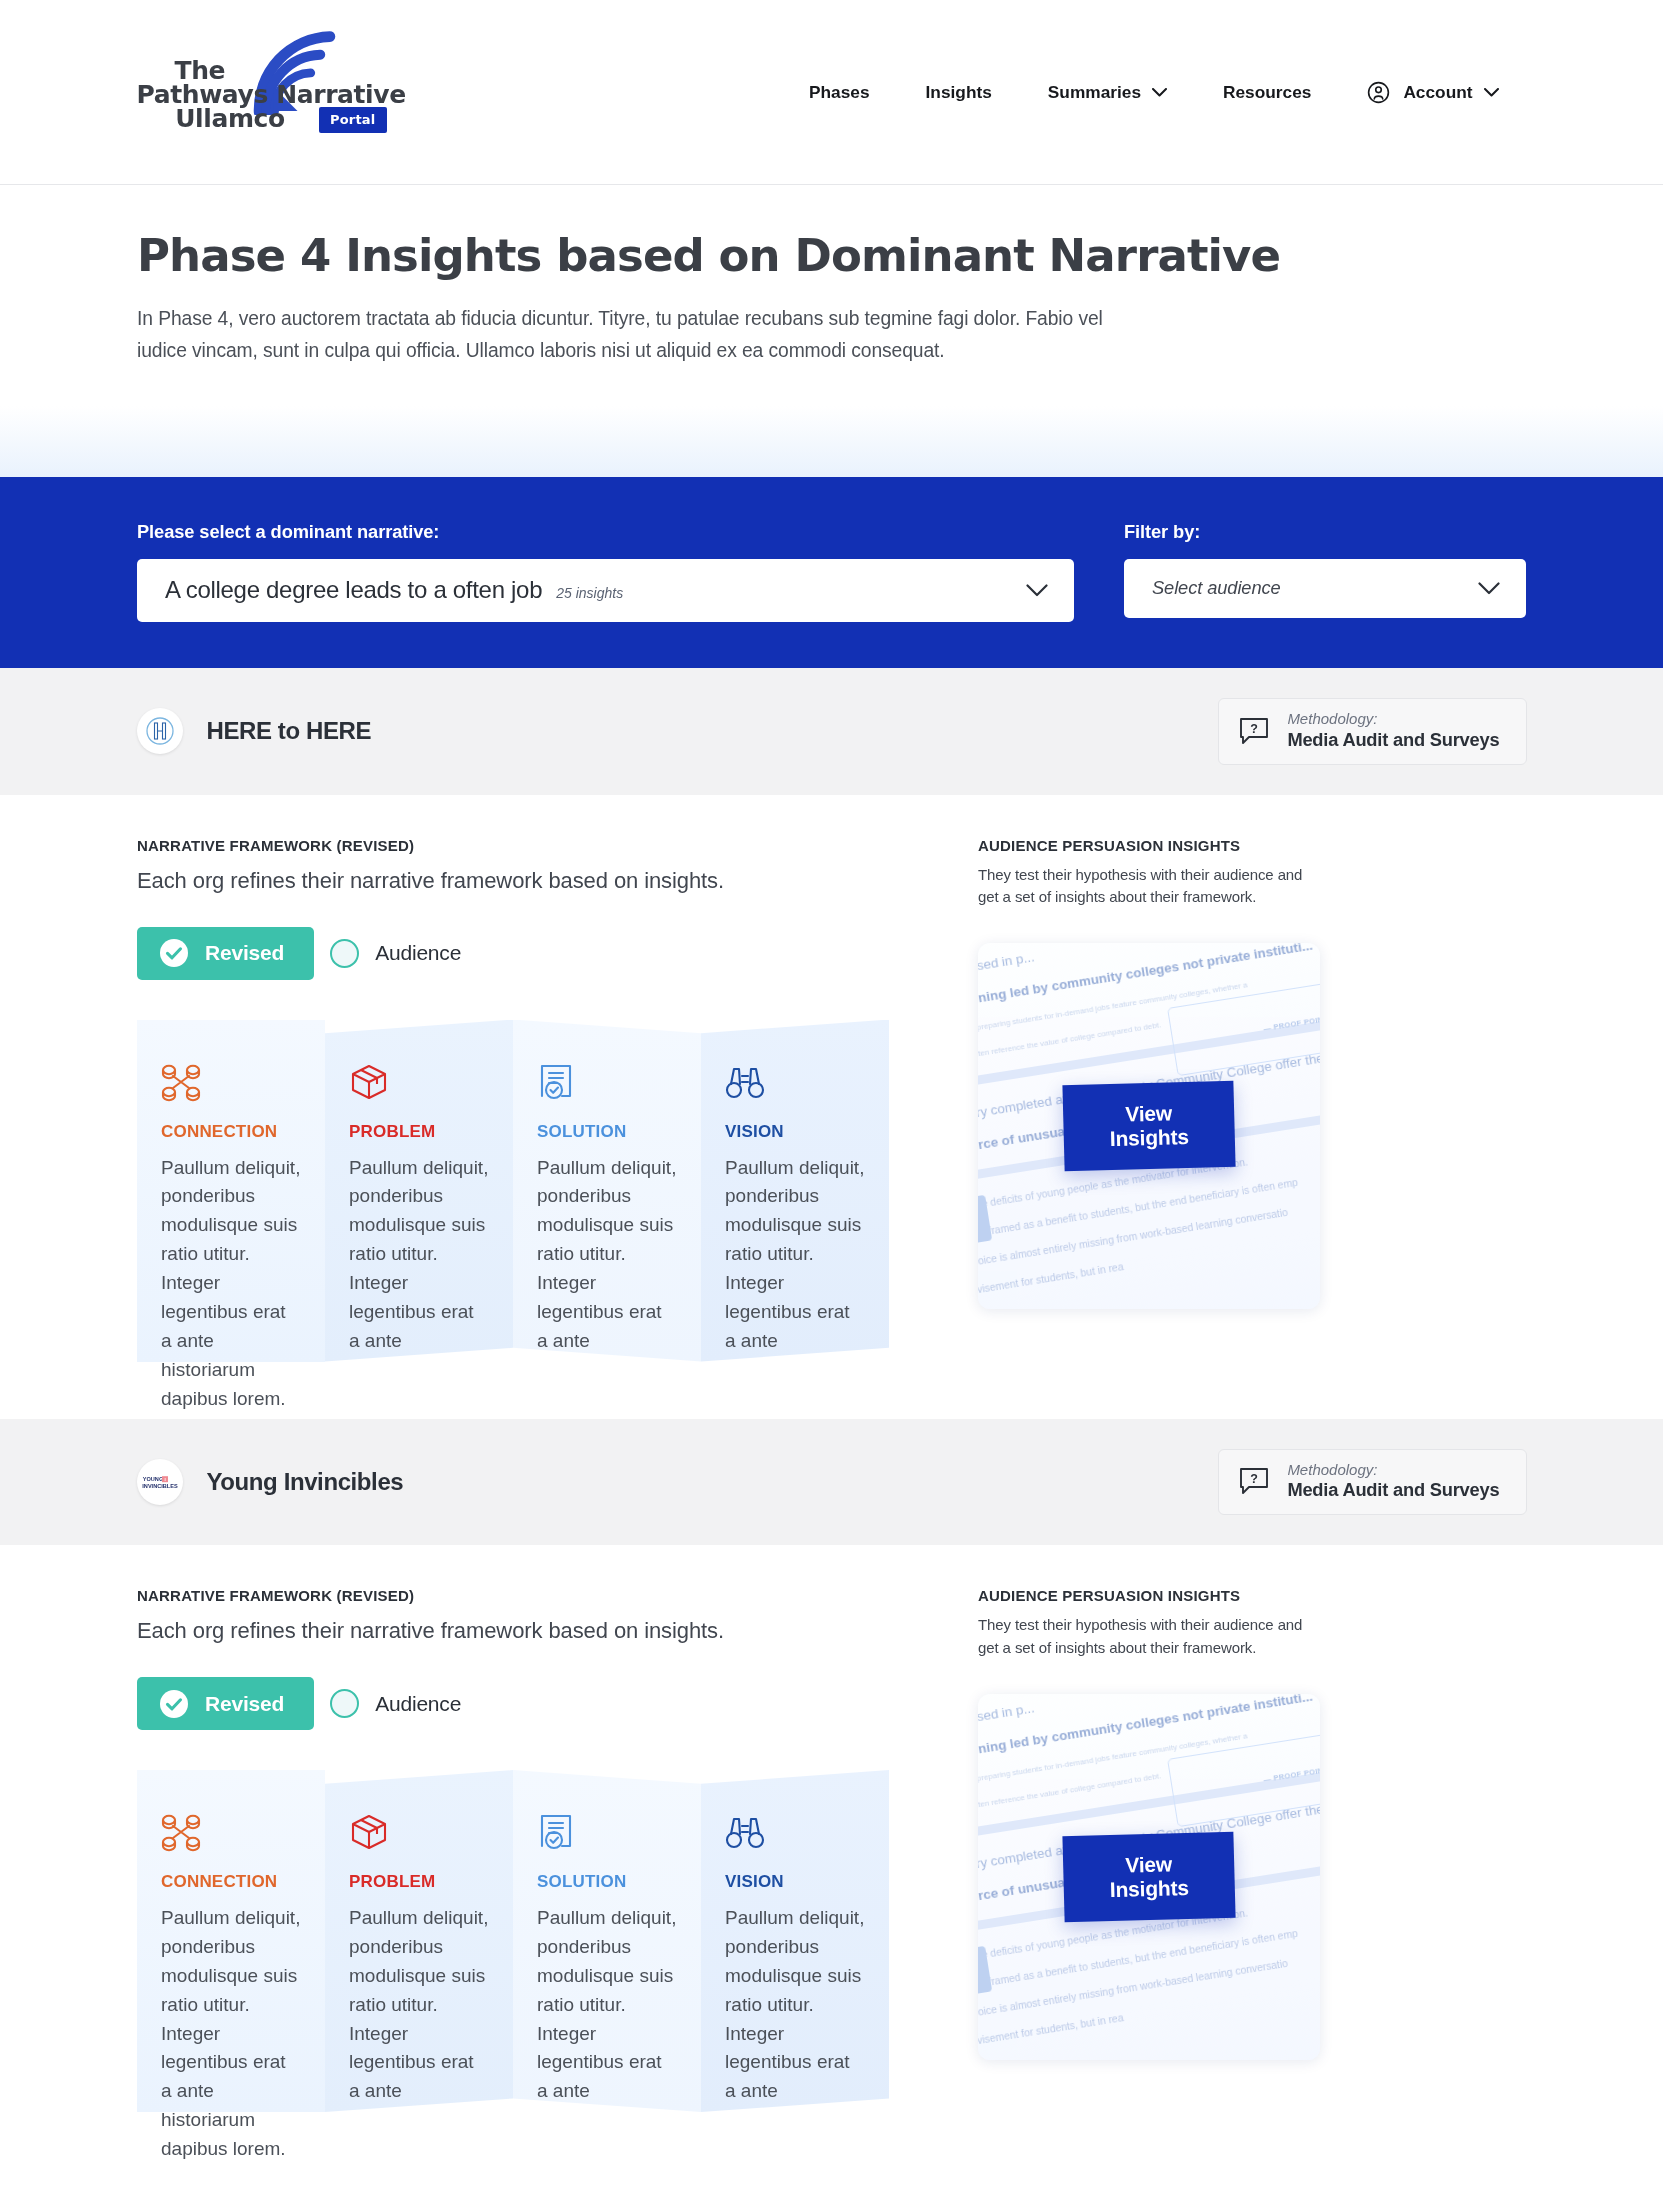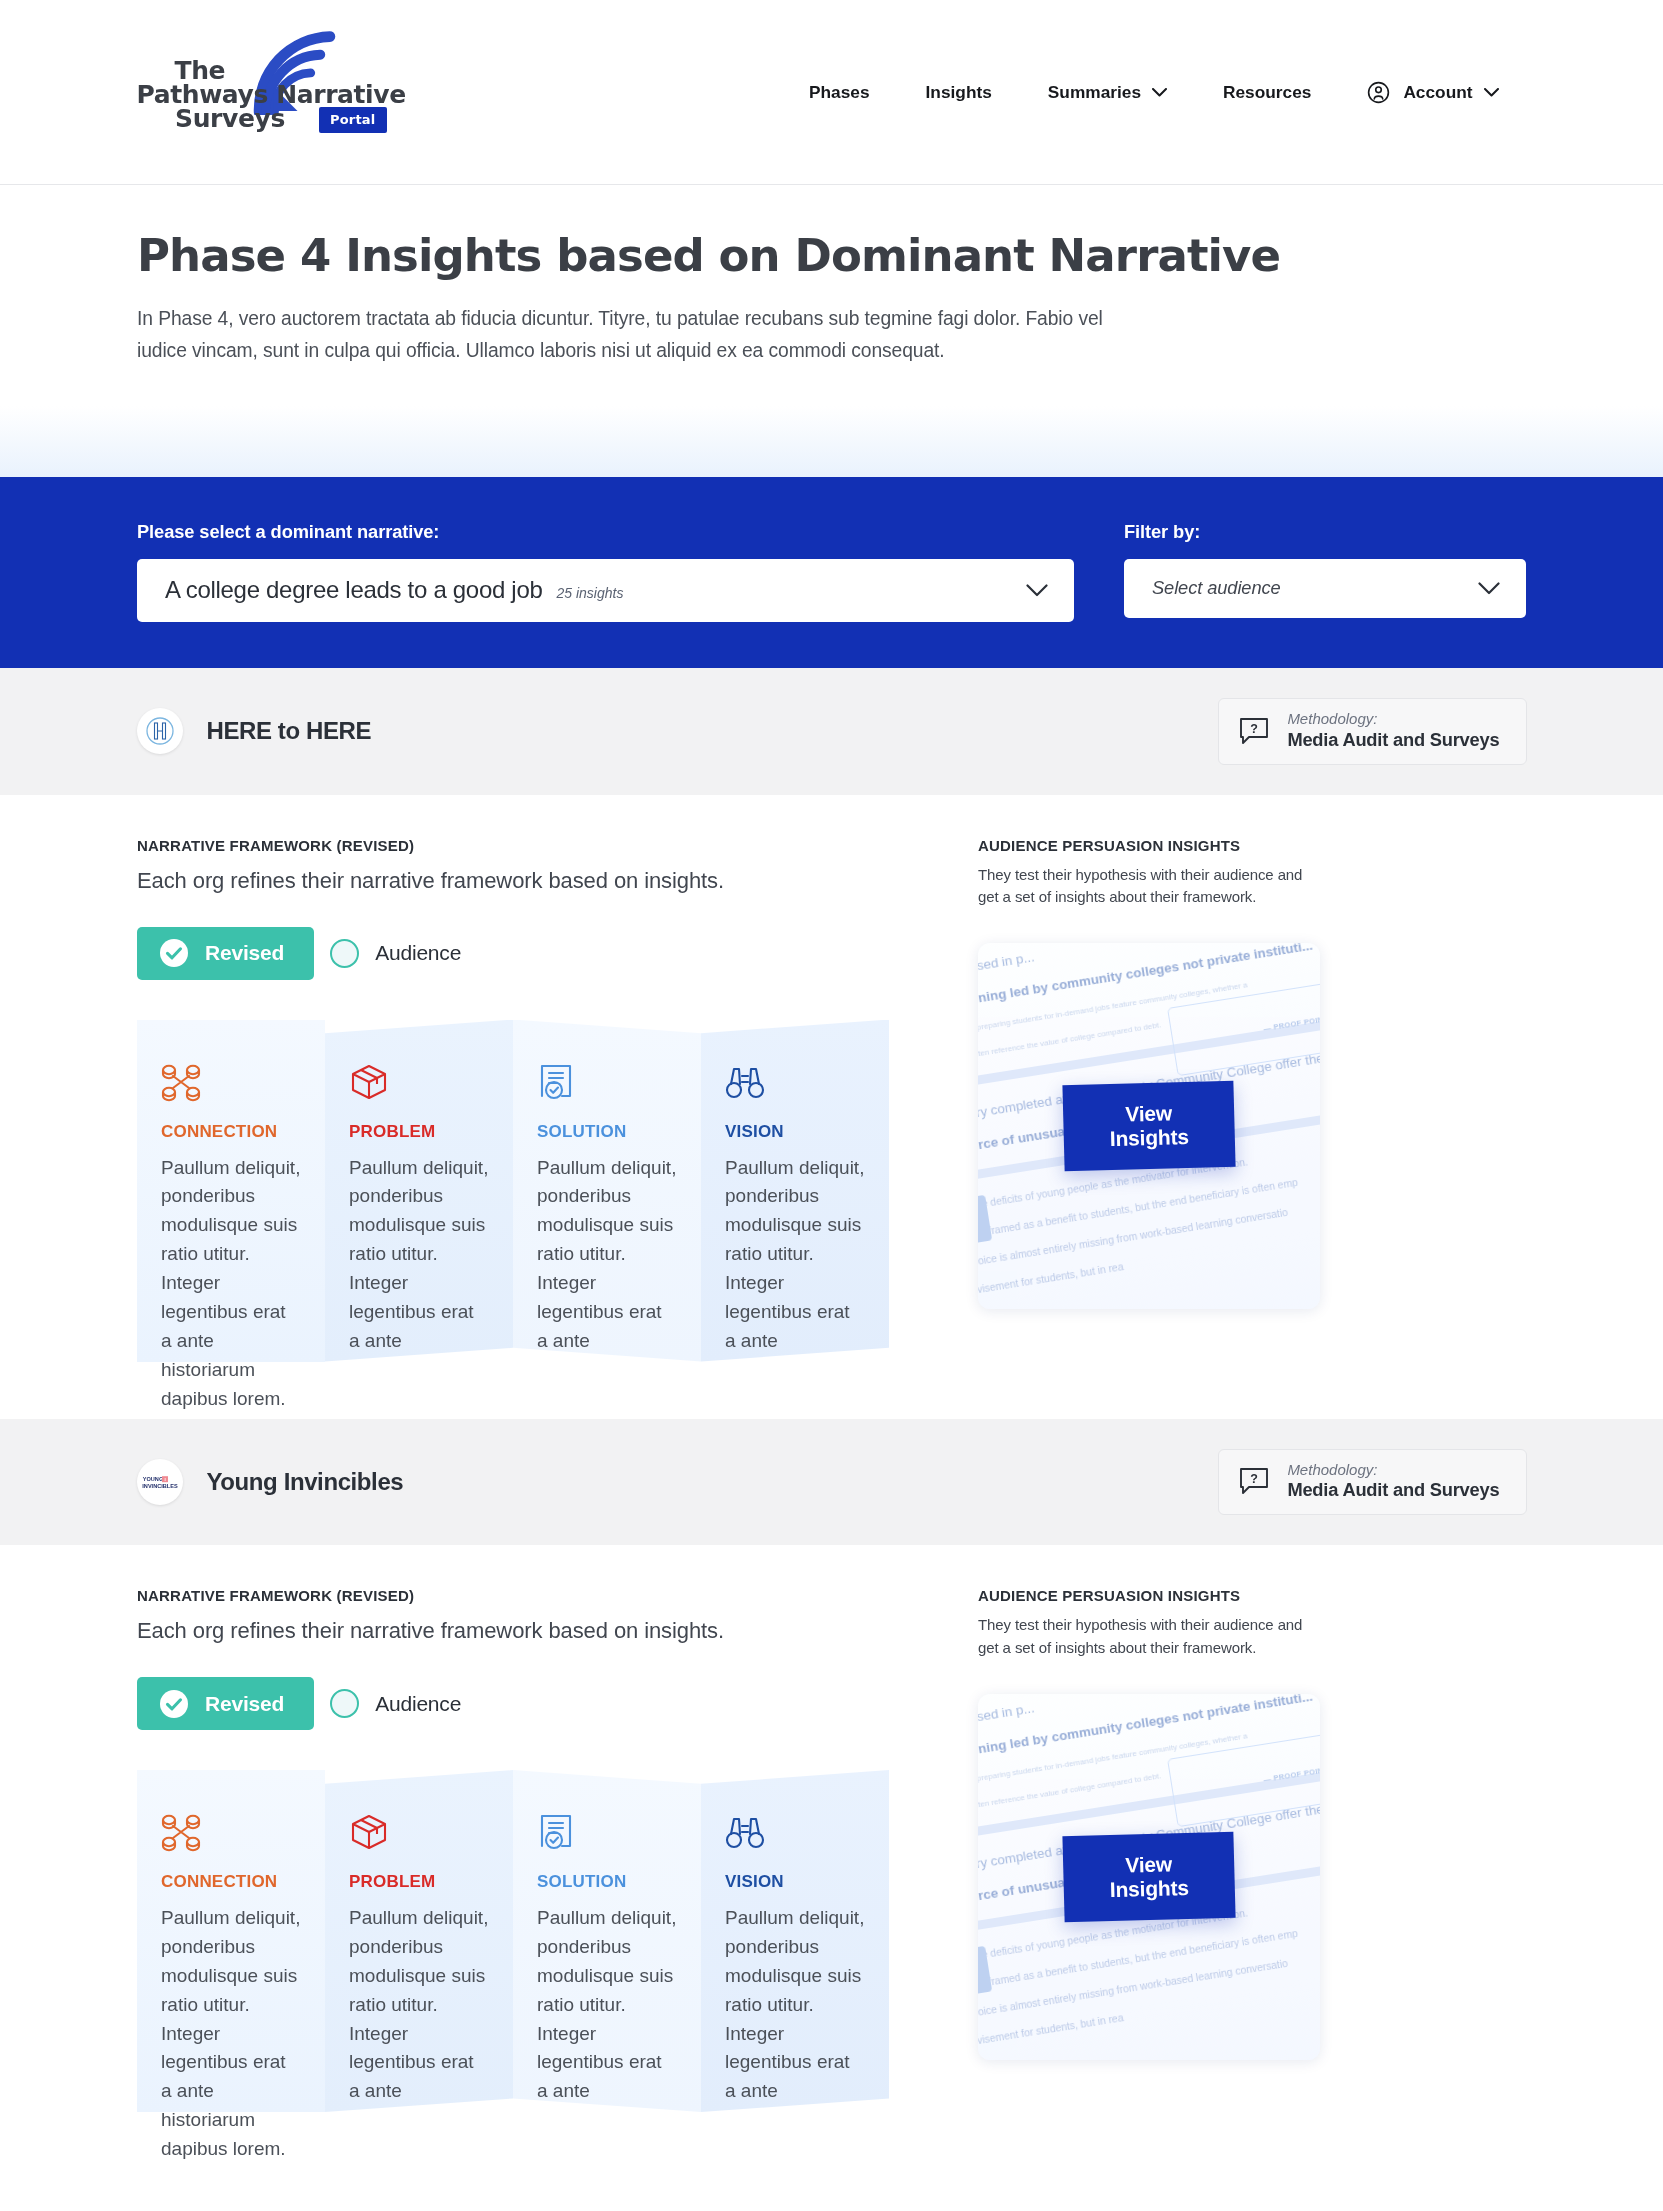--- a/index.html
+++ b/index.html
@@ -201,21 +201,21 @@
         <div class="logo-mark">
           <svg class="logo-arcs" width="109" height="91" viewBox="0 0 110 92">
             <path d="M14 88 A74 74 0 0 1 88 14" fill="none" stroke="#2b4cc4" stroke-width="11" stroke-linecap="round" transform="rotate(-2 51 51)"></path>
             <path d="M22 88 A56 56 0 0 1 78 32" fill="none" stroke="#2b4cc4" stroke-width="10" stroke-linecap="round" transform="rotate(-2 51 60)"></path>
             <path d="M30 88 A38 38 0 0 1 68 50" fill="none" stroke="#2b4cc4" stroke-width="9" stroke-linecap="round" transform="rotate(-2 51 69)"></path>
             <path d="M30 88 L30 64 L54 88 Z" fill="#2b4cc4"></path>
           </svg>
           <div class="logo-text">
             <div class="lt1">The</div>
             <div class="lt2">Pathways Narrative</div>
-            <div class="lt3">Surveys</div>
+            <div class="lt3">Ullamco</div>
           </div>
           <span class="portal-badge">Portal</span>
         </div>
       </div>
 
       <nav class="nav">
         <div class="nav-item">
           <span>Phases</span>
         </div>
         <div class="nav-item">
@@ -256,21 +256,21 @@
   </section>
   <div class="hero-fade"></div>
 
   <section class="filterbar">
     <div class="filterbar-inner">
 
       <div class="fb-left">
         <div class="fb-label">Please select a dominant narrative:</div>
         <div class="select-box">
           <span class="sel-text">
-            <span class="sel-value">A college degree leads to a good job</span>
+            <span class="sel-value">A college degree leads to a often job</span>
             <span class="sel-count">25 insights</span>
           </span>
           <svg width="22" height="13" viewBox="0 0 22 13">
             <path d="M1.5 1.5 L11 11 L20.5 1.5" fill="none" stroke="#2b3038" stroke-width="2.2" stroke-linecap="round" stroke-linejoin="round"></path>
           </svg>
         </div>
       </div>
 
       <div class="fb-right">
         <div class="fb-label">Filter by:</div>

